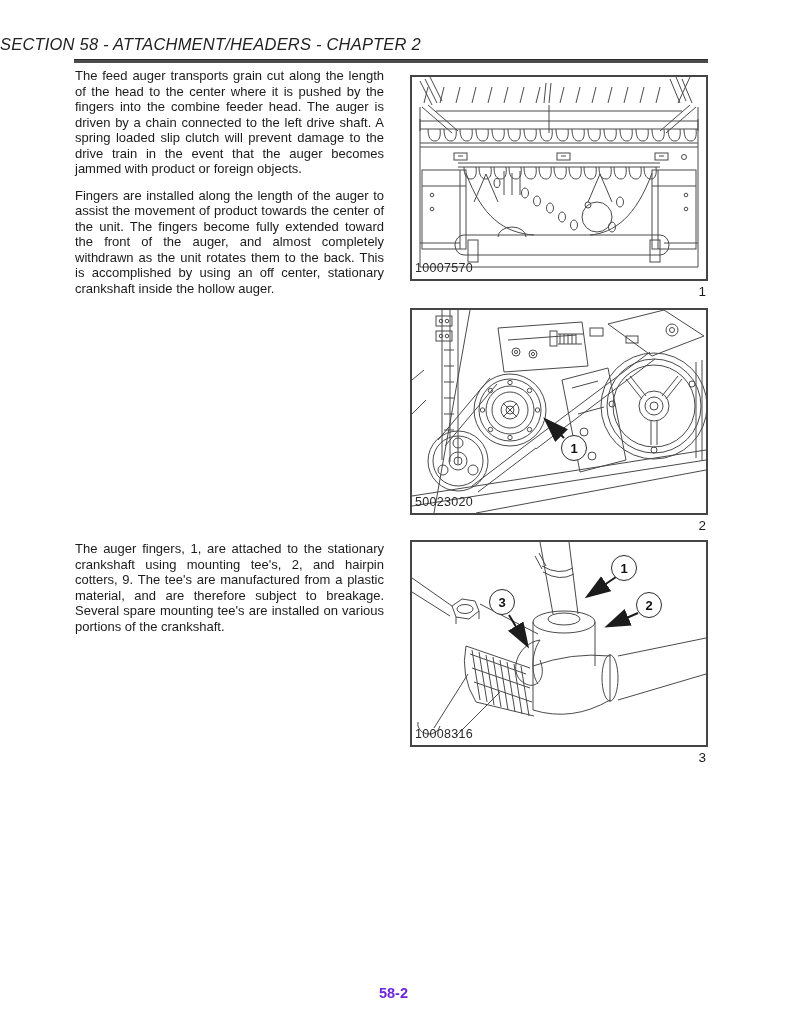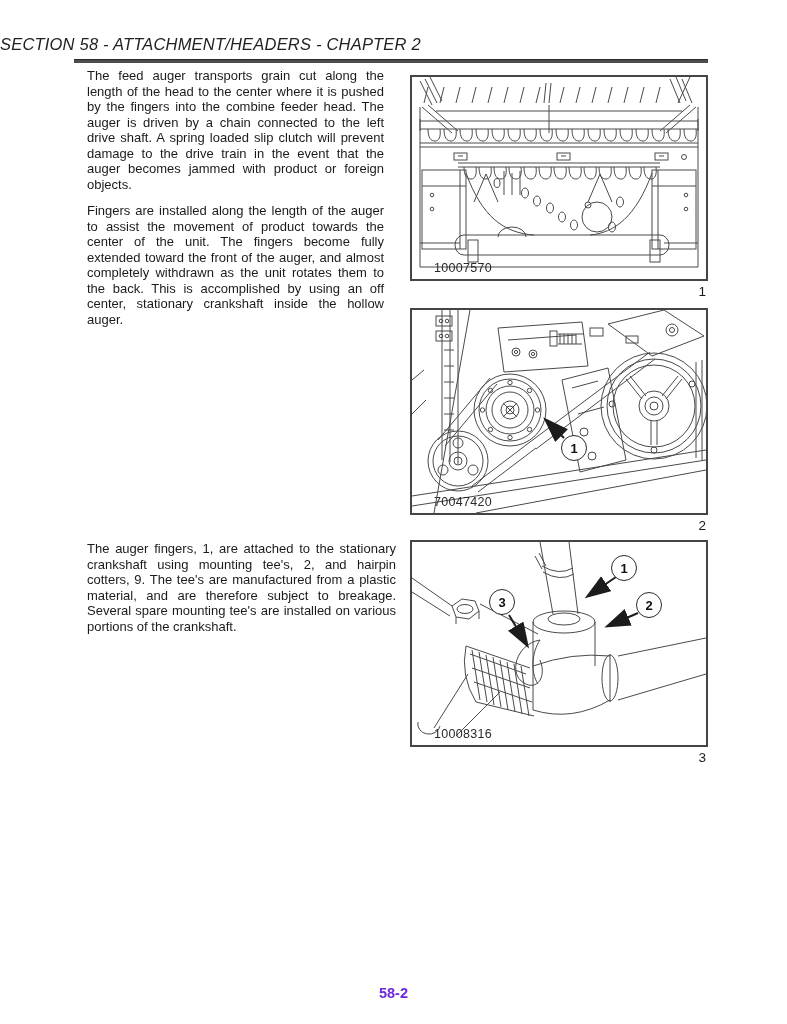--- a/index.html
+++ b/index.html
@@ -10,31 +10,31 @@
   .header-title{
     position:absolute;top:35px;left:0;width:787px;text-align:left;
     font-style:italic;font-size:16.5px;letter-spacing:.2px;color:#222;
   }
   .header-rule{
     position:absolute;top:59px;left:74px;width:634px;height:3px;
     background:#4c4c4c;border-top:1px solid #2c2c2c;
   }
   .text-col{position:absolute;top:68px;left:75px;width:309px;}
   .text-col p, .para5{
-    margin:0 0 11px 12px;font-size:13px;line-height:15.5px;
+    margin:0 0 11px 0;font-size:13px;line-height:15.5px;
     text-align:justify;color:#1b1b1d;
   }
   .para5{position:absolute;top:541px;left:75px;width:309px;}
   .fig{
     position:absolute;left:410px;width:298px;border:2px solid #454545;
     background:#fff;box-sizing:border-box;
   }
   .fig svg{display:block;}
   .photo-id{
-    position:absolute;left:22px;bottom:4px;font-size:12.5px;color:#2a2a2a;
+    position:absolute;left:3px;bottom:4px;font-size:12.5px;color:#2a2a2a;
     letter-spacing:.3px;background:transparent;
   }
   .fig-num{
     position:absolute;left:410px;width:296px;text-align:right;
     font-size:13.5px;color:#1b1b1d;padding-right:2px;
   }
   .callout{
     position:absolute;width:26px;height:26px;border:1.6px solid #2b2b2b;border-radius:50%;
     background:#fff;display:flex;align-items:center;justify-content:center;
     font-size:13px;font-weight:bold;color:#111;box-sizing:border-box;
@@ -195,21 +195,21 @@
           <circle cx="200" cy="94" r="3"></circle>
 
         <path d="M284,52 V148 M290,50 V150"></path>
 
         <path d="M26,130 L78,68 M33,136 L85,74 M60,176 L118,132 M66,182 L124,138 M118,132 L238,42 M124,139 L243,49"></path>
 
         <path d="M152,128 L134,110" stroke="#1c1c1c" stroke-width="2" marker-end="url(#ah2)"></path>
       </g>
     </svg>
     <div class="callout" style="left:149px;top:125px;">1</div>
-    <div class="photo-id">70047420</div>
+    <div class="photo-id">50023020</div>
   </div>
   <div class="fig-num" style="top:518px;">2</div>
 
   <div class="fig" style="top:540px;height:207px;">
     <svg width="294" height="203" viewBox="0 0 294 203">
       <defs>
         <marker id="ah3" orient="auto" markerWidth="14" markerHeight="12" refX="11" refY="4.5">
           <path d="M0,0 L13,4.5 L0,9 Z" fill="#1c1c1c"></path>
         </marker>
       </defs>

